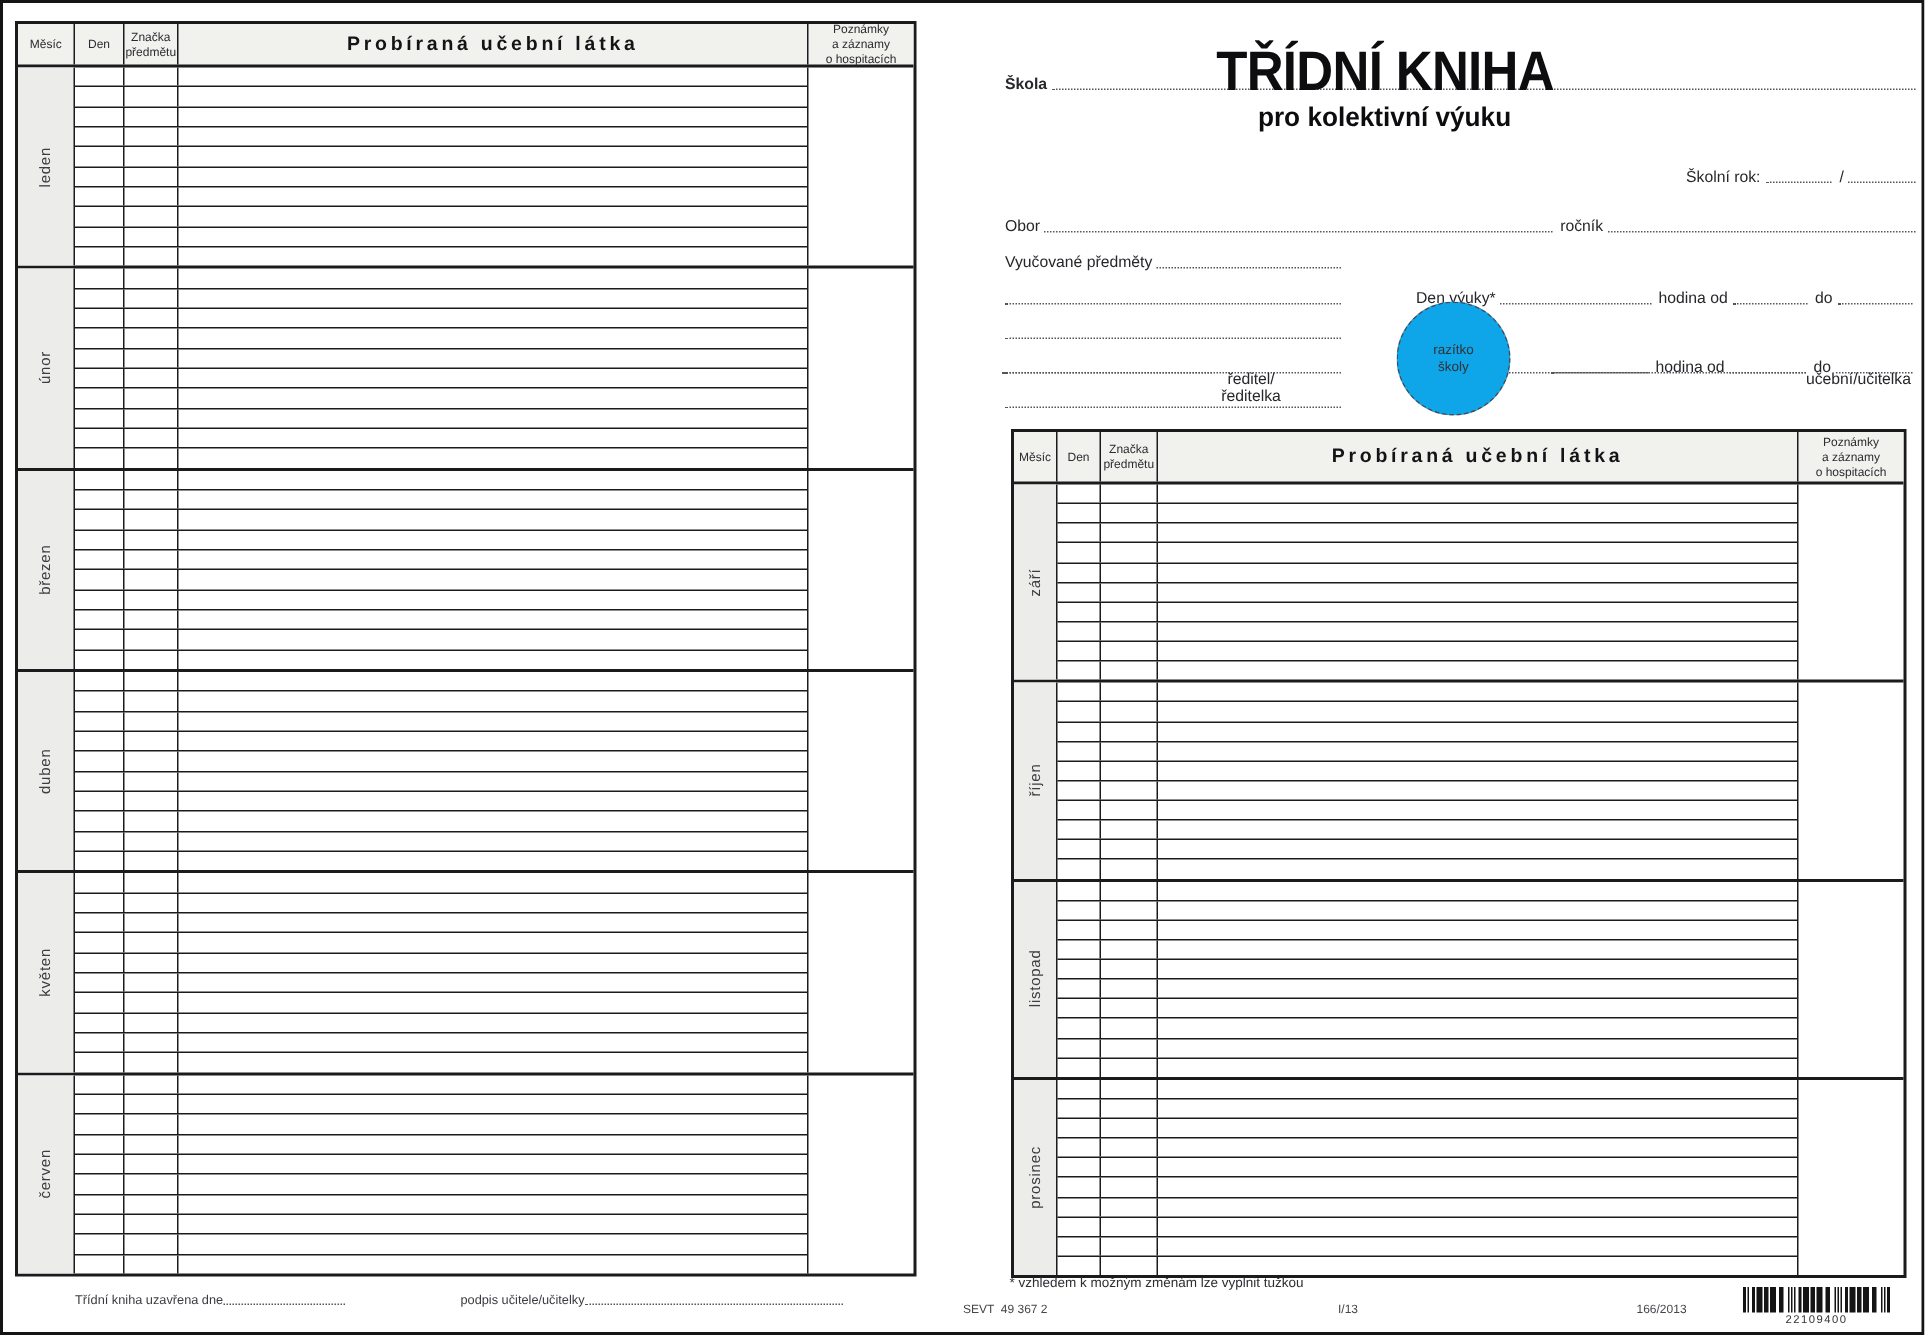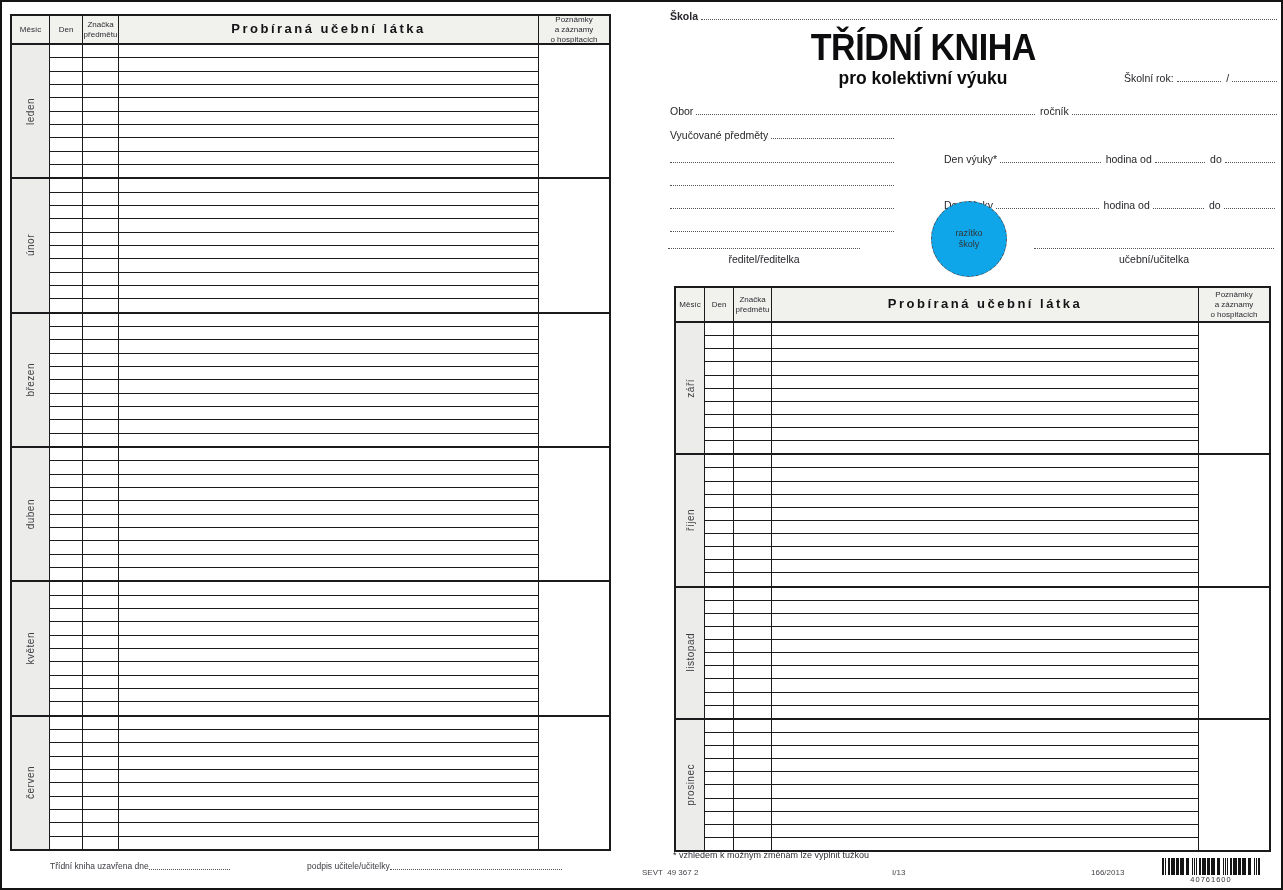--- a/index.html
+++ b/index.html
@@ -35,35 +35,35 @@
   .month-label{writing-mode:vertical-rl;transform:rotate(180deg);font-size:10px;color:#3d3d42;letter-spacing:.5px;}
   .rows{flex:1;display:flex;flex-direction:column;min-width:0;}
   .row{flex:1;display:flex;border-bottom:1px solid var(--line);}
   .row:last-child{border-bottom:none;}
   .c-day{width:var(--w-day);border-right:1px solid var(--line);}
   .c-subj{width:var(--w-subj);border-right:1px solid var(--line);}
   .c-content{flex:1;}
   .notes-cell{width:var(--w-notes);border-left:1px solid var(--line);}
 
   
-  .form-line{position:absolute;display:flex;align-items:flex-end;height:16px;font-size:10.5px;color:var(--ink);}
+  .form-line{position:absolute;display:flex;align-items:flex-end;height:16px;font-size:10.5px;color:var(--ink);margin-top:40px;}
   .form-line .lbl{line-height:1;white-space:nowrap;padding:0 3px 1px 0;}
   .form-line .lbl.after{padding-left:5px;}
   .dots{border-bottom:1.5px dotted #55555c;height:3px;margin-bottom:2px;}
   .grow1{flex:1;} .grow2{flex:2;} .grow16{flex:1.65;}
   .bold{font-weight:bold;}
 
   
   .title-block{position:absolute;left:726px;top:27px;width:390px;text-align:center;color:#0d0d0f;}
   .main-title{display:inline-block;font-size:37px;font-weight:bold;letter-spacing:-.5px;transform:scaleX(.92);line-height:1;}
   .sub-title{display:inline-block;font-size:18px;font-weight:bold;transform:scaleX(.97);line-height:1;margin-top:3px;}
   .stamp{position:absolute;left:929px;top:199px;width:74px;height:74px;border:1.5px dashed #4a4a50;border-radius:50%;
          display:flex;align-items:center;justify-content:center;text-align:center;font-size:9px;line-height:1.25;
          color:#333;white-space:pre-line;background:#0ea5e9;}
-  .sig-block{position:absolute;display:flex;flex-direction:column;font-size:10.5px;}
+  .sig-block{position:absolute;display:flex;flex-direction:row;font-size:10.5px;}
   .sig-block .dots{width:100%;}
   .sig-block .sig-lbl{text-align:center;margin-top:3px;line-height:1;}
 
   
   .small-footer{position:absolute;font-size:8.5px;color:#3a3a40;display:flex;align-items:flex-end;}
   .small-footer .lbl{line-height:1;padding-bottom:1px;white-space:pre;}
   .footnote{position:absolute;left:671px;top:849px;font-size:9px;color:#2e2e33;line-height:1;}
   .code-text{position:absolute;font-size:8px;color:#45454c;line-height:1;white-space:pre;}
   .barcode{position:absolute;left:1157px;top:856px;width:104px;text-align:center;}
   .barcode-bars{display:flex;align-items:stretch;height:17px;justify-content:center;}
@@ -798,16 +798,16 @@
           <i style="width: 1px; margin-right: 2px;"></i>
           <i style="width: 2px; margin-right: 1px;"></i>
           <i style="width: 4px; margin-right: 1px;"></i>
           <i style="width: 3px; margin-right: 1px;"></i>
           <i style="width: 4px; margin-right: 2px;"></i>
           <i style="width: 3px; margin-right: 3px;"></i>
           <i style="width: 1px; margin-right: 1px;"></i>
           <i style="width: 1px; margin-right: 1px;"></i>
           <i style="width: 2px; margin-right: 1px;"></i>
         </div>
-      <div class="barcode-num">40761600</div>
+      <div class="barcode-num">22109400</div>
     </div>
   </div>
 </div>
 
 </body></html>

